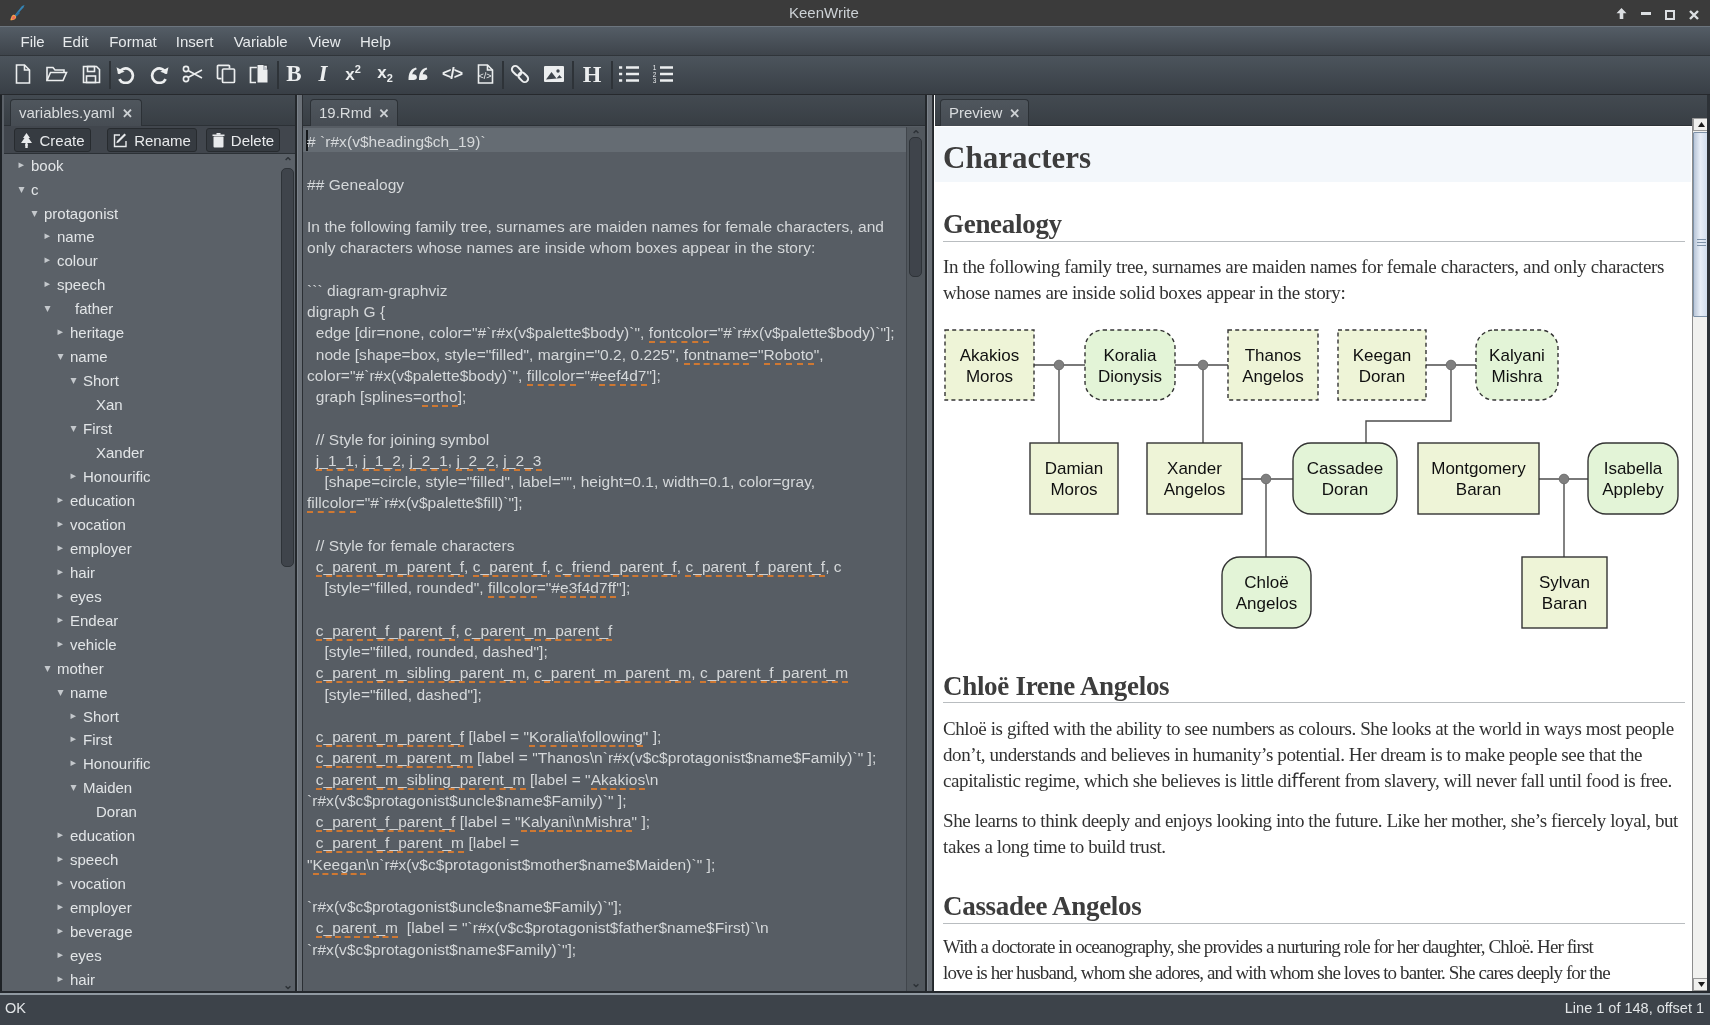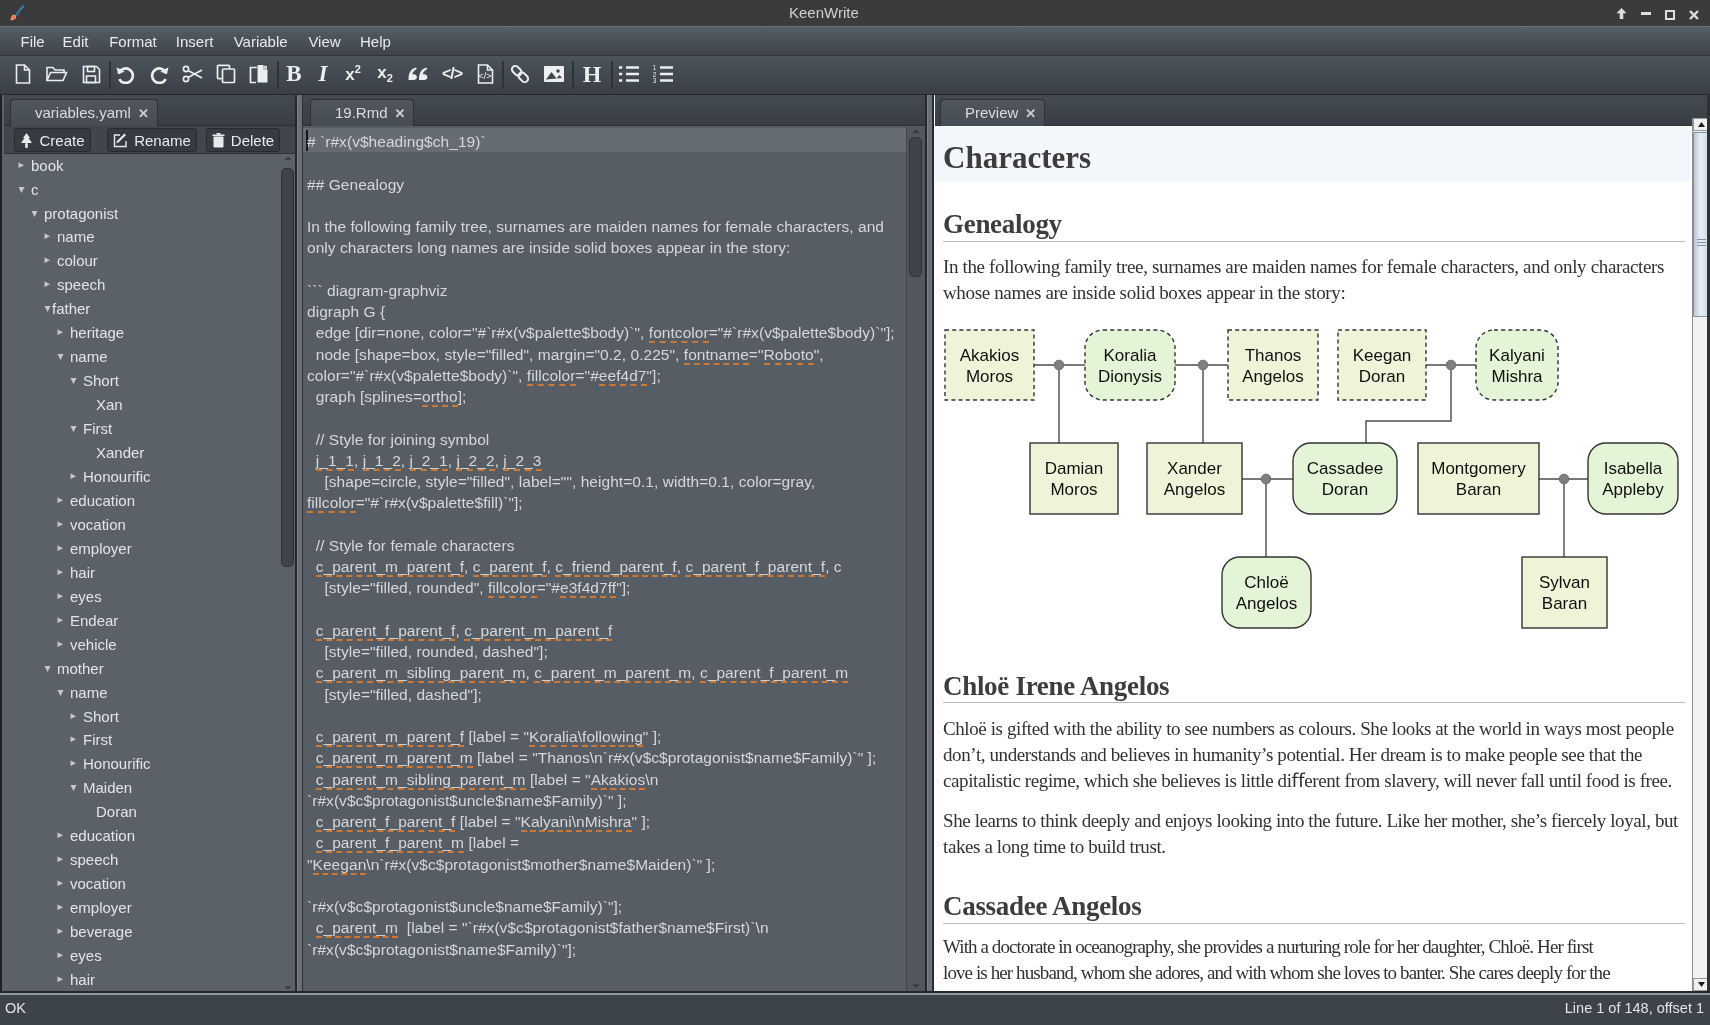--- a/index.html
+++ b/index.html
@@ -16,21 +16,21 @@
 
 #tools{position:absolute;left:0;top:56px;width:1710px;height:39px;
  background:linear-gradient(#4c545c,#393f46);border-bottom:1px solid #26292d}
 .sep{position:absolute;top:5px;width:2px;height:28px;background:#2e3338}
 .ti{position:absolute;top:0;height:36px;display:flex;align-items:center;justify-content:center;color:#eceeef}
 
 #main{position:absolute;left:0;top:95px;width:1710px;height:897px}
 .strip{position:absolute;top:0;height:31px;background:linear-gradient(#434a51,#383e44);border-bottom:1px solid #2c3136}
 .tab{position:absolute;top:4px;height:27px;background:linear-gradient(#4f565d,#464c53);
  border:1px solid #2c3136;border-bottom:none;border-radius:4px 4px 0 0;
- color:#d9dcde;font-size:15px;padding:4px 8px 0 24px;white-space:nowrap}
+ color:#d9dcde;font-size:15px;padding:4px 8px 0 8px;white-space:nowrap}
 .tab .x{margin-left:7px;font-weight:bold;font-size:13px;color:#cdd1d4}
 
 #lpane{position:absolute;left:0;top:0;width:295px;height:897px;background:#5b6168;border-left:2px solid #1e2226}
 #btnrow{position:absolute;left:2px;top:31px;width:293px;height:28px;background:#41464d;border-bottom:1px solid #2c3136}
 .btn{position:absolute;top:2px;height:24px;background:#363b41;border:1px solid #272b2f;border-radius:3px;
  color:#e8eaec;font-size:15px;display:flex;align-items:center;justify-content:center;gap:6px}
 #tree{position:absolute;left:2px;top:60px;width:276px;height:837px;overflow:hidden}
 .trow{position:absolute;left:0;width:276px;height:24px}
 .ar{position:absolute;top:3px;font-size:11px;color:#c4c8cc}
 .ar.ex{font-size:12px}
@@ -258,21 +258,21 @@
 <div class="trow" style="top:95.4px">
             <span class="ar" style="left:40.5px">▸</span>
             <span class="tl" style="left:53px">colour</span>
           </div>
 <div class="trow" style="top:119.3px">
             <span class="ar" style="left:40.5px">▸</span>
             <span class="tl" style="left:53px">speech</span>
           </div>
 <div class="trow" style="top:143.3px">
             <span class="ar ex" style="left:40.5px">▾</span>
-            <span class="tl" style="left:48px">father</span>
+            <span class="tl" style="left:71px">father</span>
           </div>
 <div class="trow" style="top:167.2px">
             <span class="ar" style="left:53.5px">▸</span>
             <span class="tl" style="left:66px">heritage</span>
           </div>
 <div class="trow" style="top:191.2px">
             <span class="ar ex" style="left:53.5px">▾</span>
             <span class="tl" style="left:66px">name</span>
           </div>
 <div class="trow" style="top:215.1px">
@@ -389,21 +389,21 @@
     <div class="strip" style="left:0;width:622px"></div>
     <div class="tab" style="left:7px">19.Rmd<span class="x">✕</span></div>
     <div id="curline"></div>
     <div id="caret"></div>
     <div id="ed">
 <div class="eln"># `r#x(v$heading$ch_19)`</div>
 <div class="eln"></div>
 <div class="eln">## Genealogy</div>
 <div class="eln"></div>
 <div class="eln">In the following family tree, surnames are maiden names for female characters, and</div>
-<div class="eln">only characters long names are inside solid boxes appear in the story:</div>
+<div class="eln">only characters whose names are inside whom boxes appear in the story:</div>
 <div class="eln"></div>
 <div class="eln">``` diagram-graphviz</div>
 <div class="eln">digraph G {</div>
 <div class="eln">  edge [dir=none, color="#`r#x(v$palette$body)`", <span class="mi">fontcolor</span>="#`r#x(v$palette$body)`"];</div>
 <div class="eln">  node [shape=box, style="filled", margin="0.2, 0.225", <span class="mi">fontname</span>="<span class="mi">Roboto</span>",</div>
 <div class="eln">color="#`r#x(v$palette$body)`", <span class="mi">fillcolor</span>="#<span class="mi">eef4d7</span>"];</div>
 <div class="eln">  graph [splines=<span class="mi">ortho</span>];</div>
 <div class="eln"></div>
 <div class="eln">  // Style for joining symbol</div>
 <div class="eln">  <span class="mi">j_1_1</span>, <span class="mi">j_1_2</span>, <span class="mi">j_2_1</span>, <span class="mi">j_2_2</span>, <span class="mi">j_2_3</span></div>

